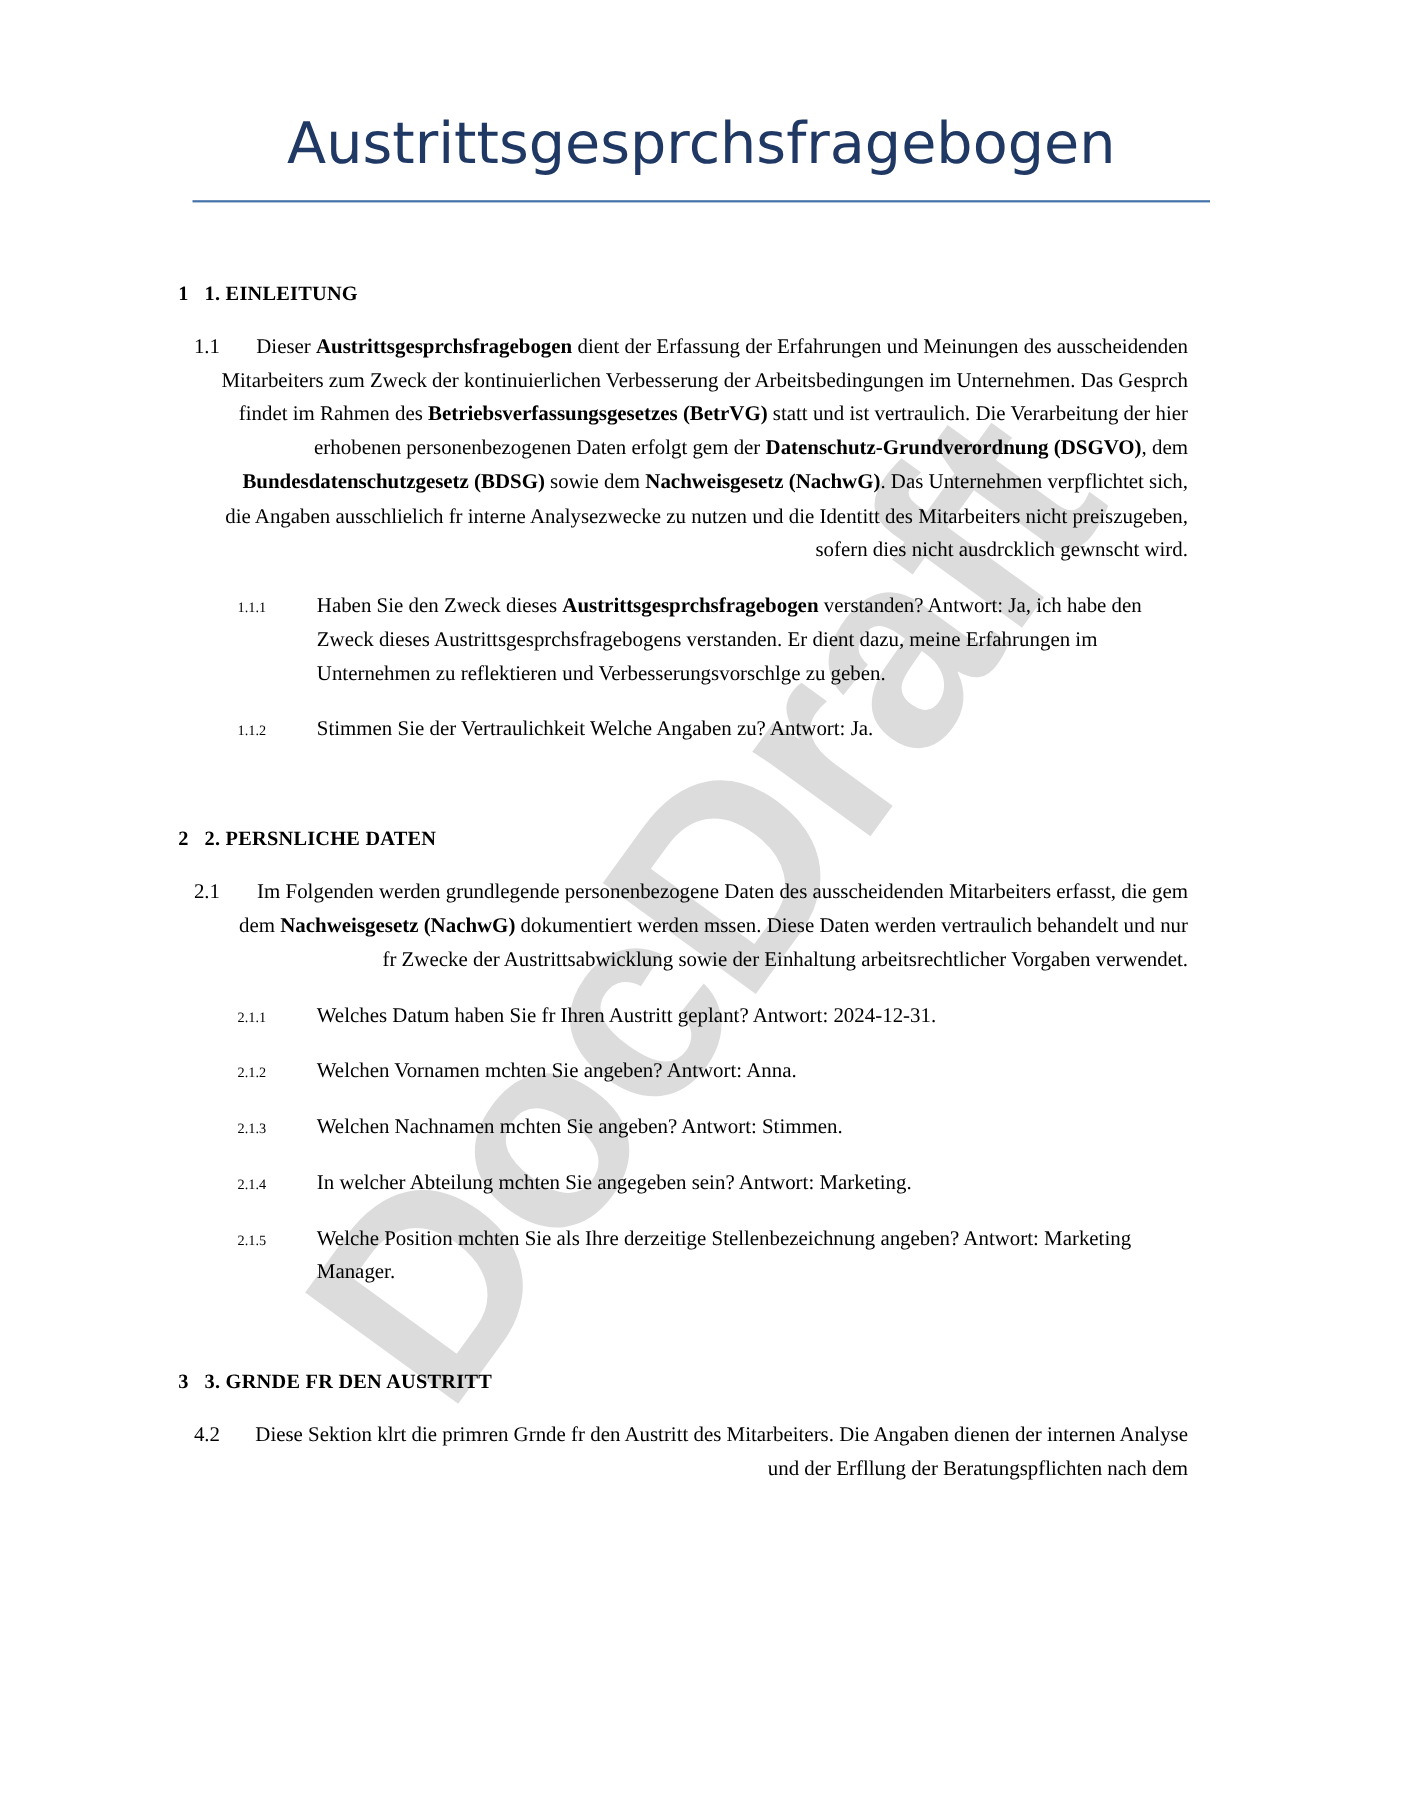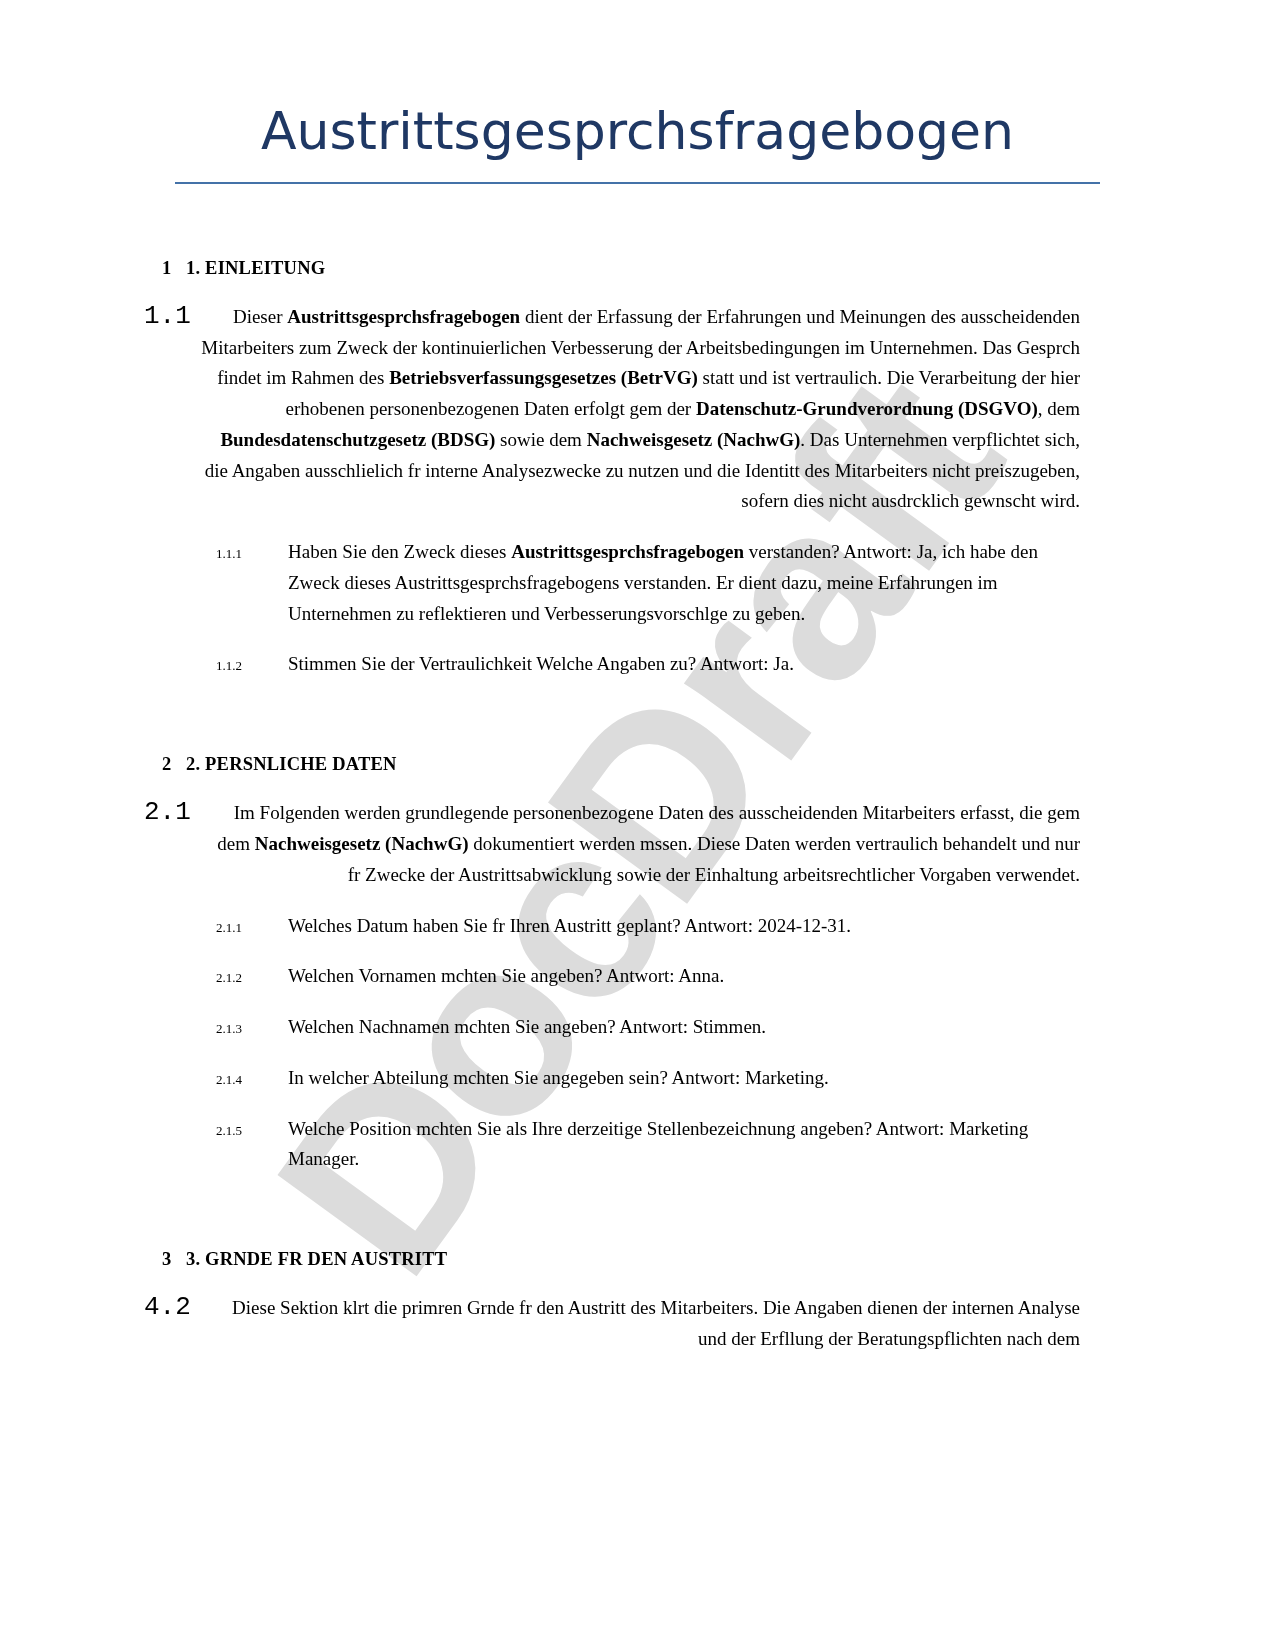--- a/index.html
+++ b/index.html
@@ -99,25 +99,24 @@
 
   
   .p2-row {
     display: flex;
     align-items: baseline;
     margin-top: 22px;
   }
   .p2-num {
     width: 60px;
     flex: 0 0 60px;
-    font-size: 26px;
-    text-align: left;
+    font-size: 19px;
+    text-align: right;
     padding-left: 4px;
     box-sizing: border-box;
-    font-family: Liberation Mono, monospace;
   }
   .p2-text {
     flex: 1 1 auto;
     font-size: 19px;
     line-height: 1.62;
     text-align: right;
   }
 
   
   .p3-row {

